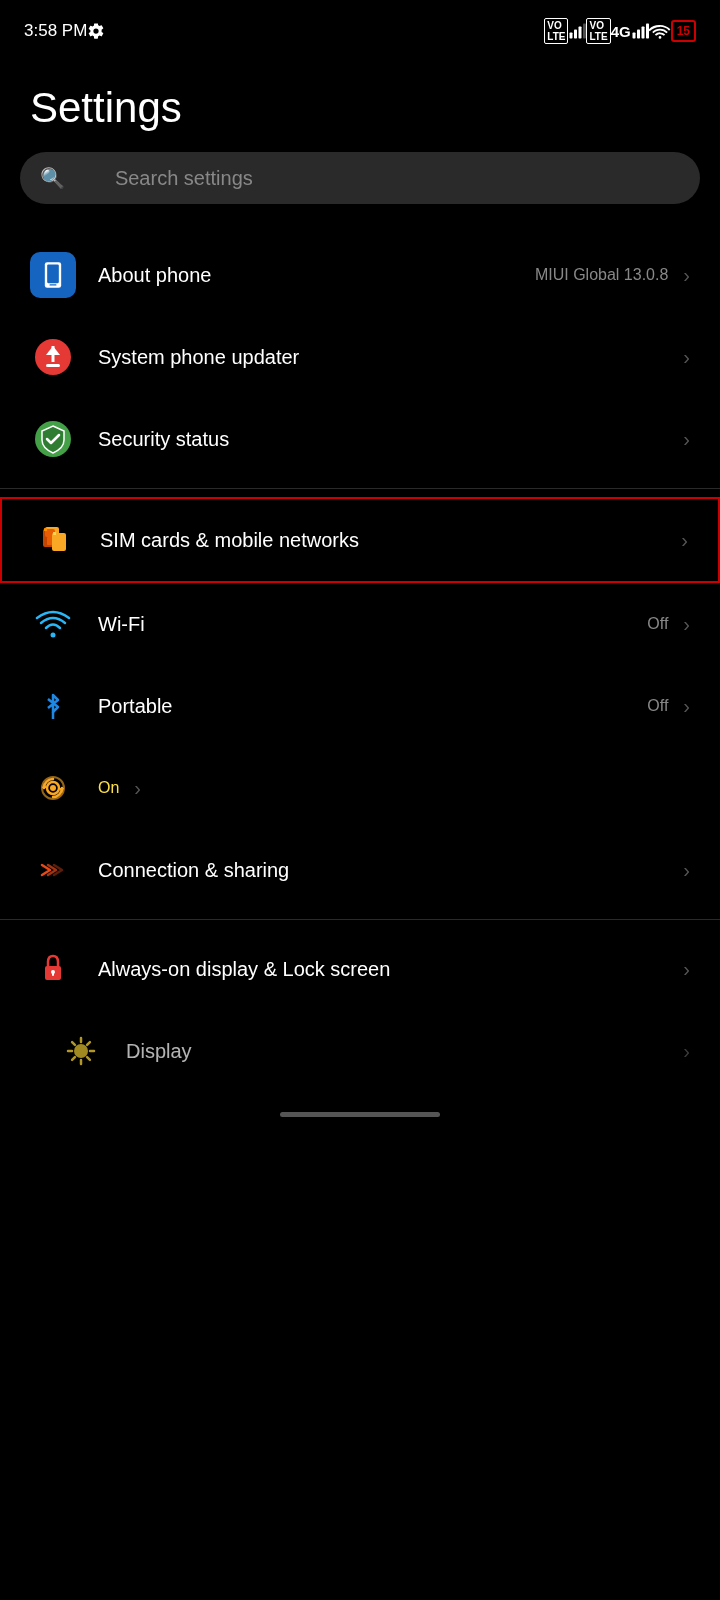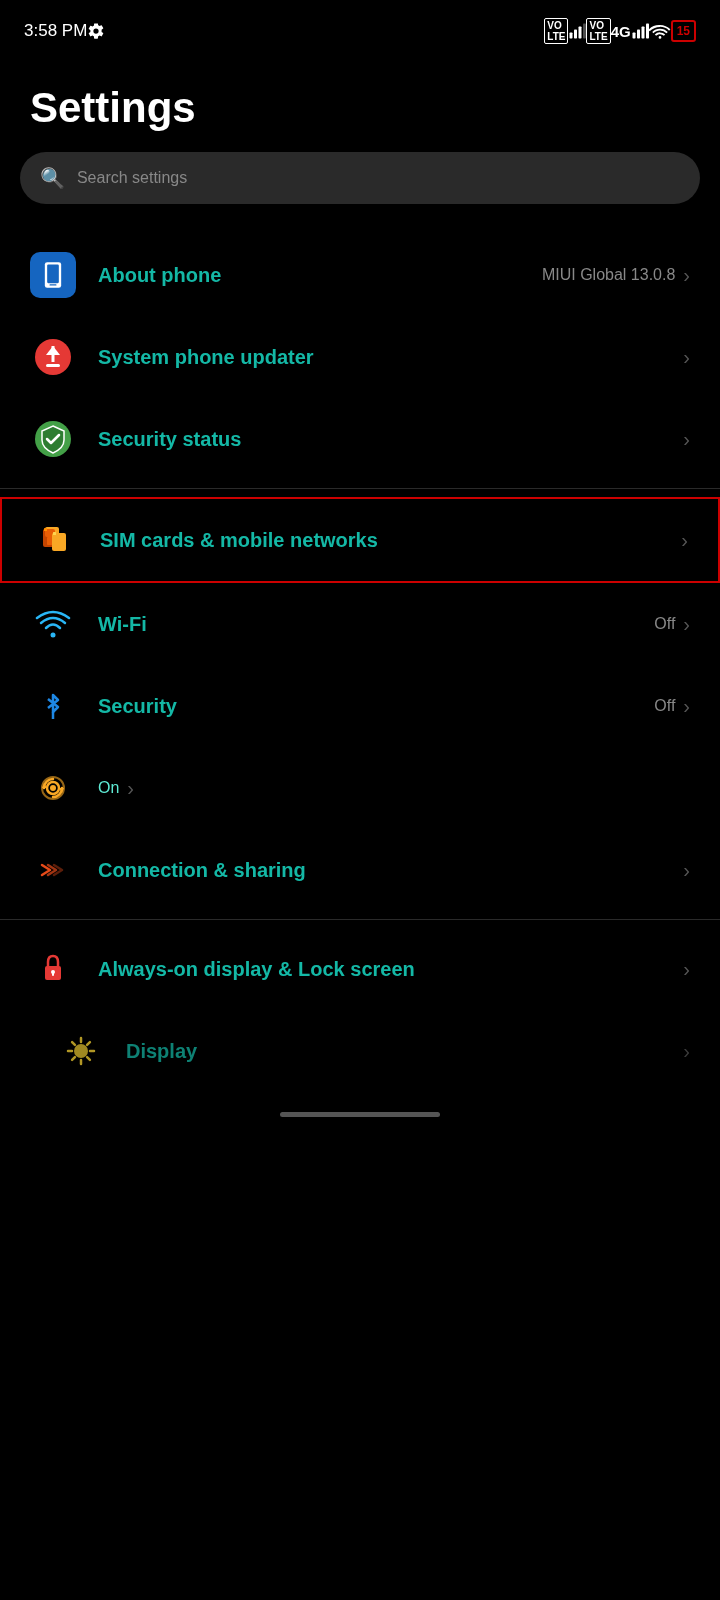--- a/index.html
+++ b/index.html
@@ -30,42 +30,43 @@
       color: #fff;
     }
     .status-right {
       display: flex;
       align-items: center;
     }
 
     
     .page-title {
       font-size: 42px;
-      font-weight: 700;
+      font-weight: 400;
       color: #fff;
       padding: 30px 30px 20px 30px;
     }
 
     
     .search-bar {
       margin: 0 20px 30px 20px;
       background: #2a2a2a;
       border-radius: 50px;
       display: flex;
       align-items: center;
       padding: 14px 20px;
       gap: 12px;
     }
     .search-bar .search-icon-inner {
       font-size: 20px;
       color: #888;
     }
     .search-placeholder {
-      font-size: 16px;
+      font-size: 20px;
       color: #888;
+      margin-left: 38px;
     }
 
     
     .settings-item {
       display: flex;
       align-items: center;
       padding: 18px 30px;
       cursor: pointer;
       position: relative;
       min-height: 80px;
@@ -86,28 +87,28 @@
       font-size: 26px;
     }
 
     .item-content {
       flex: 1;
       display: flex;
       flex-direction: column;
     }
     .item-label {
       font-size: 20px;
-      font-weight: 700;
-      color: #14b8a6;
+      font-weight: 400;
+      color: #ffffff;
     }
 
     .item-right {
       display: flex;
       align-items: center;
-      gap: 4px;
+      gap: 11px;
       color: #888;
       font-size: 16px;
     }
     .chevron {
       font-size: 20px;
       color: #555;
       margin-left: 4px;
     }
 
     .divider {
@@ -271,21 +272,21 @@
 </div>
 
 <div class="settings-item">
   <div class="icon-wrap">
     <svg width="38" height="38" viewBox="0 0 38 38">
       <path d="M14 12 L24 20 L19 25 L19 8 L24 13 L14 21" stroke="#1e88e5" stroke-width="2.5" fill="none" stroke-linejoin="round"></path>
       <line x1="19" y1="25" x2="19" y2="32" stroke="#1e88e5" stroke-width="2.5"></line>
     </svg>
   </div>
   <div class="item-content">
-    <span class="item-label">Security</span>
+    <span class="item-label">Portable</span>
   </div>
   <div class="item-right">
     <span style="color:#888;font-size:16px;">Off</span>
     <span class="chevron">›</span>
   </div>
 </div>
 
 <div class="settings-item">
   <div class="icon-wrap">
     <svg width="38" height="38" viewBox="0 0 38 38">
@@ -293,21 +294,21 @@
       <circle cx="19" cy="19" r="11" fill="none" stroke="#f9a825" stroke-width="2" opacity="0.6"></circle>
       <circle cx="19" cy="19" r="3" fill="#f9a825"></circle>
 
       <path d="M10 19 A9 9 0 0 1 19 10" stroke="#f9a825" stroke-width="2.5" fill="none" stroke-linecap="round"></path>
       <path d="M28 19 A9 9 0 0 1 19 28" stroke="#f9a825" stroke-width="2.5" fill="none" stroke-linecap="round"></path>
       <polygon points="10,14 8,19 13,19" fill="#f9a825"></polygon>
       <polygon points="28,24 30,19 25,19" fill="#f9a825"></polygon>
     </svg>
   </div>
   <div class="item-right">
-    <span style="color:#5eead4;font-size:16px;">On</span>
+    <span style="color:#fde047;font-size:16px;">On</span>
     <span class="chevron">›</span>
   </div>
 </div>
 
 <div class="settings-item">
   <div class="icon-wrap">
     <svg width="38" height="38" viewBox="0 0 38 38">
 
       <path d="M8 14 L16 19 L8 24" stroke="#e64a19" stroke-width="2.5" fill="none" stroke-linejoin="round" stroke-linecap="round"></path>
       <path d="M14 14 L22 19 L14 24" stroke="#e64a19" stroke-width="2.5" fill="none" stroke-linejoin="round" stroke-linecap="round" opacity="0.7"></path>

